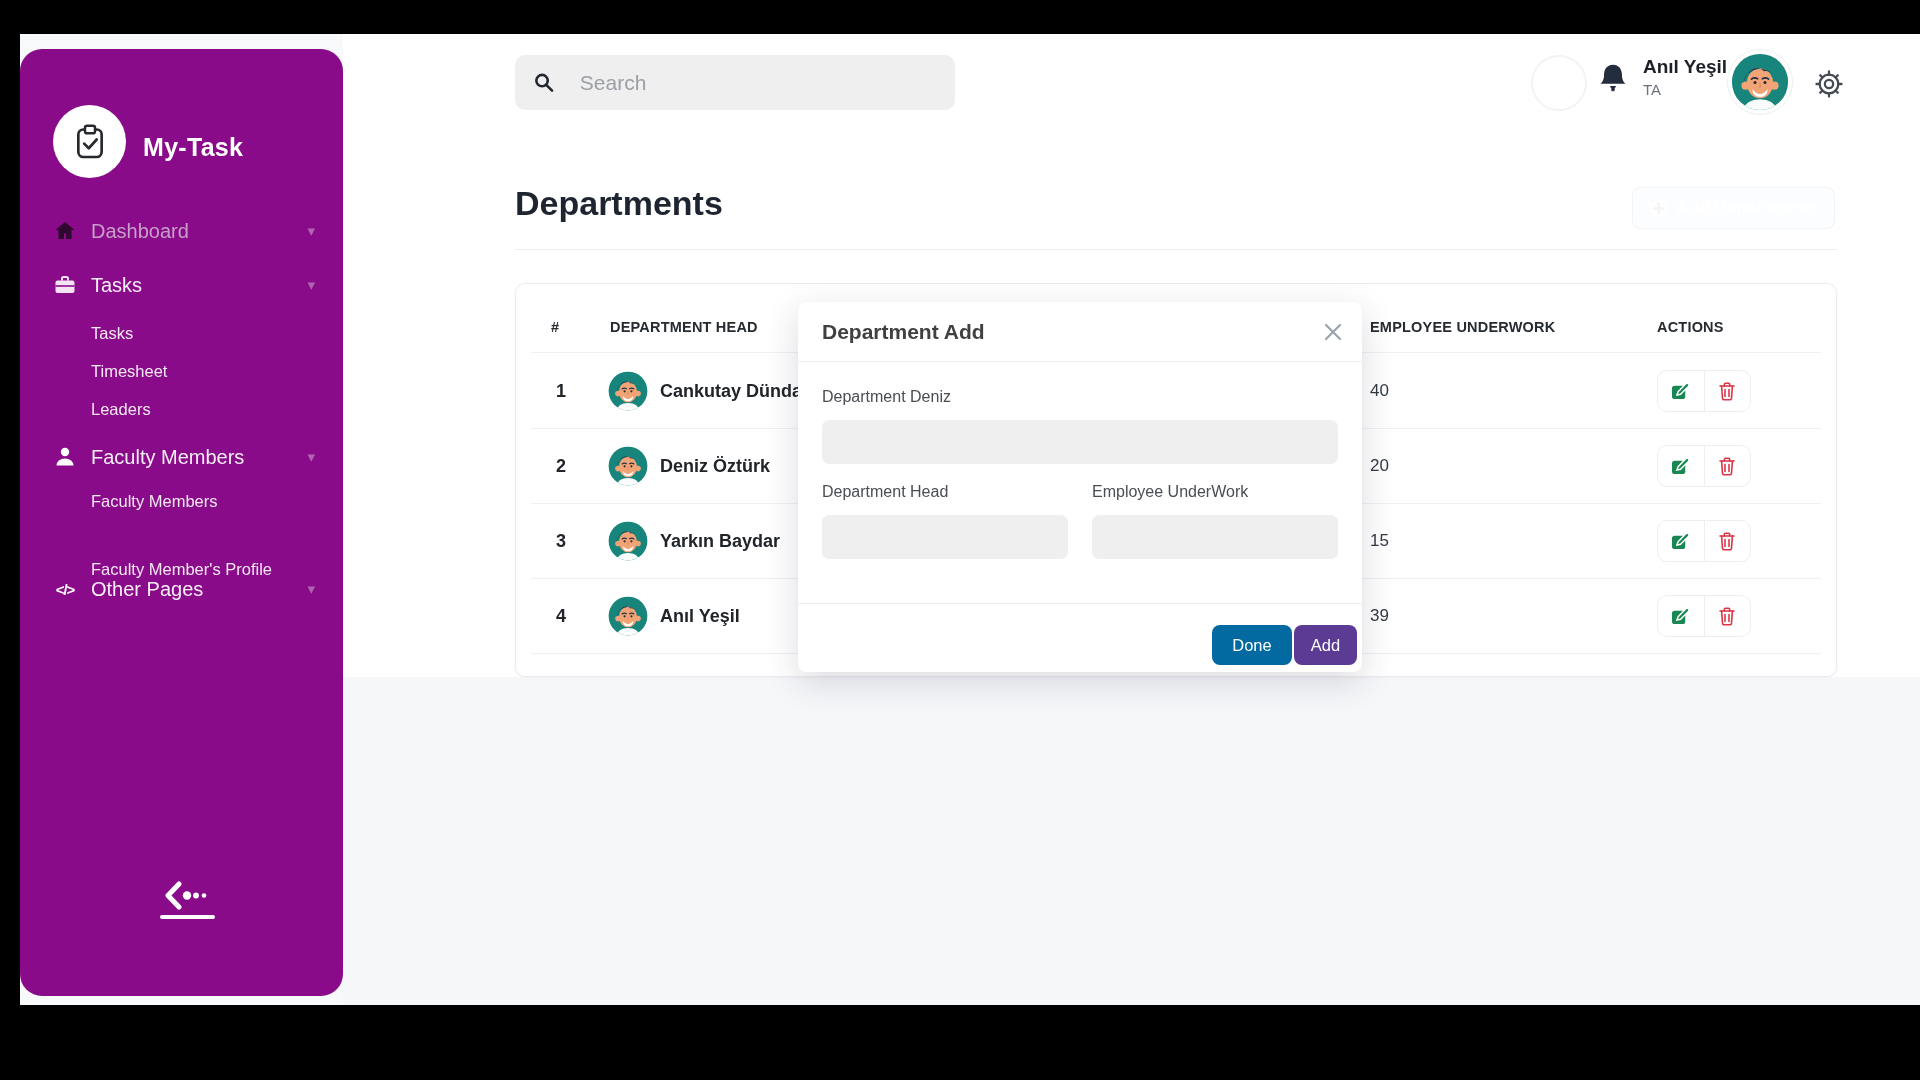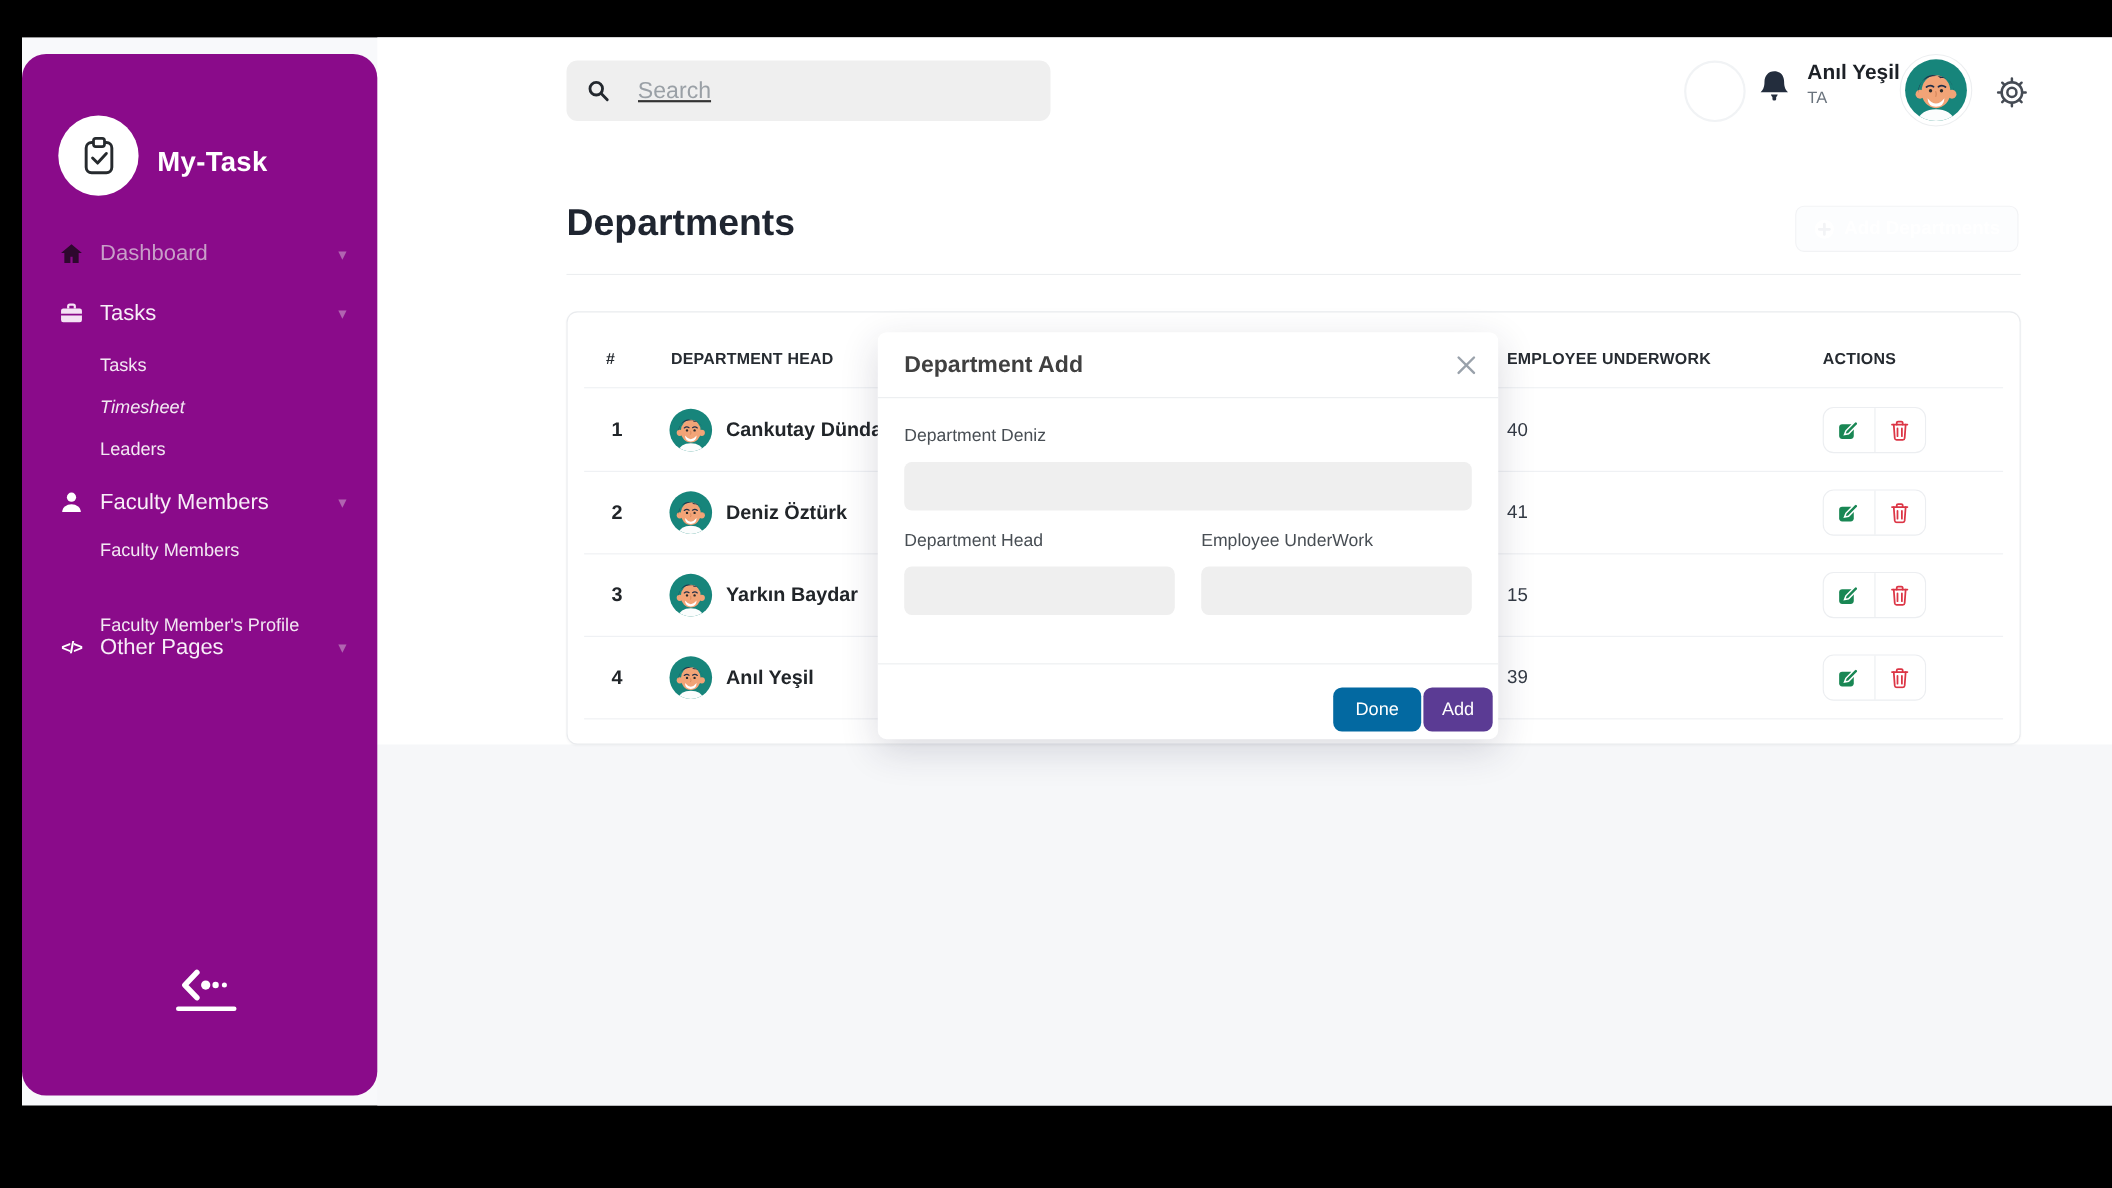--- a/index.html
+++ b/index.html
@@ -22,21 +22,21 @@
   .nav-main .caret{position:absolute;right:28px;top:50%;transform:translateY(-50%);font-size:15px;color:#b164b1;}
   .nav-main.dim .lbl{color:#c89fc8;}
   .nav-sub{position:absolute;left:0;width:323px;height:30px;cursor:pointer;}
   .nav-sub .lbl{position:absolute;left:71px;top:50%;transform:translateY(-50%);font-size:16.5px;color:#f3e8f3;}
   .code-ic{font-size:15px;font-weight:bold;color:#fff;letter-spacing:-1px;}
   .collapse-line{position:absolute;left:140px;top:866px;width:55px;height:4px;background:#fff;border-radius:2px;}
   
   .search-box{position:absolute;left:515px;top:55px;width:440px;height:55px;background:#efefef;border-radius:10px;
               display:flex;align-items:center;padding:0 18px;box-sizing:border-box;gap:22px;}
   .search-box input{border:none;background:transparent;outline:none;font-size:21px;color:#333;
-                    font-family:"Liberation Sans","DejaVu Sans",sans-serif;width:100%;text-decoration:underline;}
+                    font-family:"Liberation Sans","DejaVu Sans",sans-serif;width:100%;}
   .search-box input::placeholder{color:#9aa0a6;}
   .ghost-circle{position:absolute;left:1531px;top:55px;width:52px;height:52px;border:2px solid #f1f3f5;border-radius:50%;}
   .user-name{position:absolute;left:1643px;top:56px;font-size:19px;font-weight:bold;color:#1d2127;}
   .user-role{position:absolute;left:1643px;top:81px;font-size:15px;color:#6a737d;}
   .hdr-avatar{position:absolute;left:1727px;top:49px;width:66px;height:66px;background:#fff;border-radius:50%;
               border:1px solid #eceef0;box-sizing:border-box;display:flex;align-items:center;justify-content:center;cursor:pointer;}
   
   .page-title{position:absolute;left:515px;top:184px;font-size:34px;font-weight:800;color:#1f2530;}
   .title-divider{position:absolute;left:515px;top:249px;width:1322px;height:1px;background:#eceef0;}
   .faint-btn{position:absolute;left:1632px;top:187px;width:203px;height:42px;background:#fcfdfe;border:1.5px solid #f2f3f5;
@@ -132,21 +132,21 @@
         <path d="M9 7.5 V5.5 a1.5 1.5 0 0 1 1.5 -1.5 h3 a1.5 1.5 0 0 1 1.5 1.5 v2" fill="none" stroke="#f5e3f5" stroke-width="2"></path>
         <rect x="2.5" y="12.2" width="19" height="1.6" fill="#8a0b8a"></rect>
       </svg>
     </span>
     <span class="lbl">Tasks</span>
     <span class="caret">▾</span>
   </div>
   <div class="nav-sub" style="top:269px;">
     <span class="lbl">Tasks</span>
   </div>
-  <div class="nav-sub" style="top:307px;font-style:italic;">
+  <div class="nav-sub" style="top:307px;">
     <span class="lbl">Timesheet</span>
   </div>
   <div class="nav-sub" style="top:345px;">
     <span class="lbl">Leaders</span>
   </div>
 
   <div class="nav-main" style="top:388px;">
     <span class="ic">
       <svg width="24" height="24" viewBox="0 0 24 24">
         <circle cx="12" cy="7" r="4.2" fill="#ffffff"></circle>
@@ -267,21 +267,21 @@
     </div>
   </div>
 </div>
 
 <div class="trow" style="top:428px;">
   <div class="c-num">2</div>
   <div class="c-avatar"><svg width="40" height="40" viewBox="0 0 64 64">
         <use href="#avatarG"></use>
       </svg></div>
   <div class="c-name">Deniz Öztürk</div>
-  <div class="c-val">41</div>
+  <div class="c-val">20</div>
   <div class="act">
     <div class="cell">
       <svg width="19" height="19" viewBox="0 0 20 20">
         <rect x="1" y="5" width="14" height="14" rx="3" fill="#198754"></rect>
         <path d="M6.2 14.8 l1.3-3.6 L15.6 3 a1.9 1.9 0 0 1 2.7 2.7 L10 14 z" fill="#198754" stroke="#fff" stroke-width="1.5"></path>
       </svg>
     </div>
     <div class="cell">
       <svg width="18" height="20" viewBox="0 0 18 20">
         <g stroke="#dc3545" fill="none" stroke-width="1.6" stroke-linecap="round">

